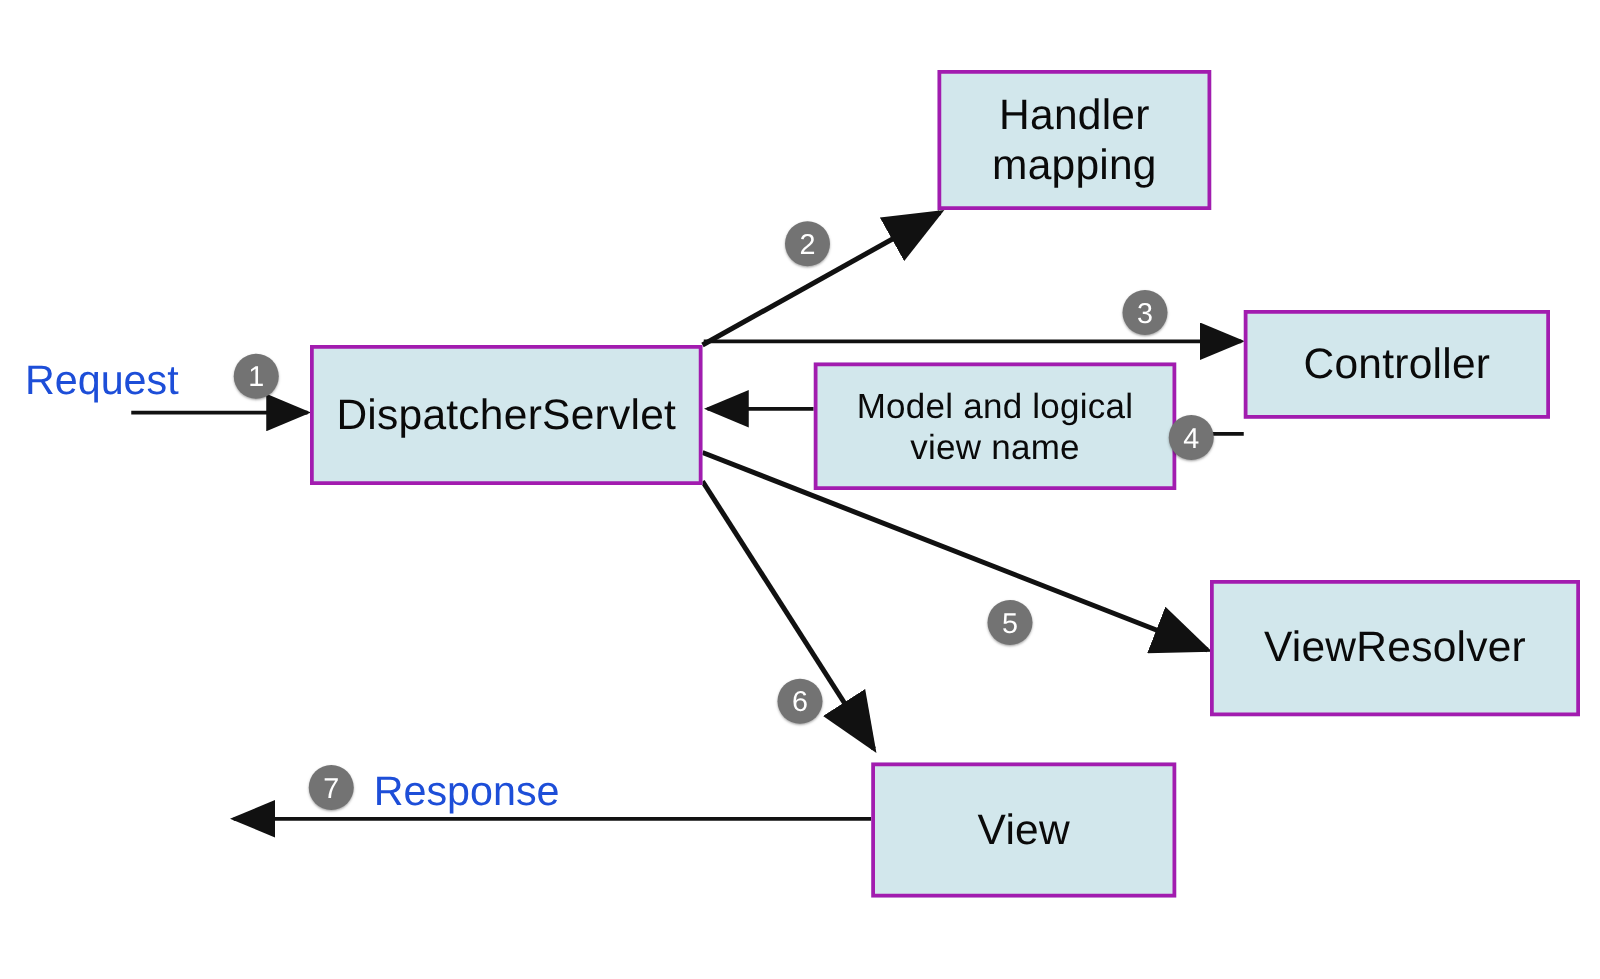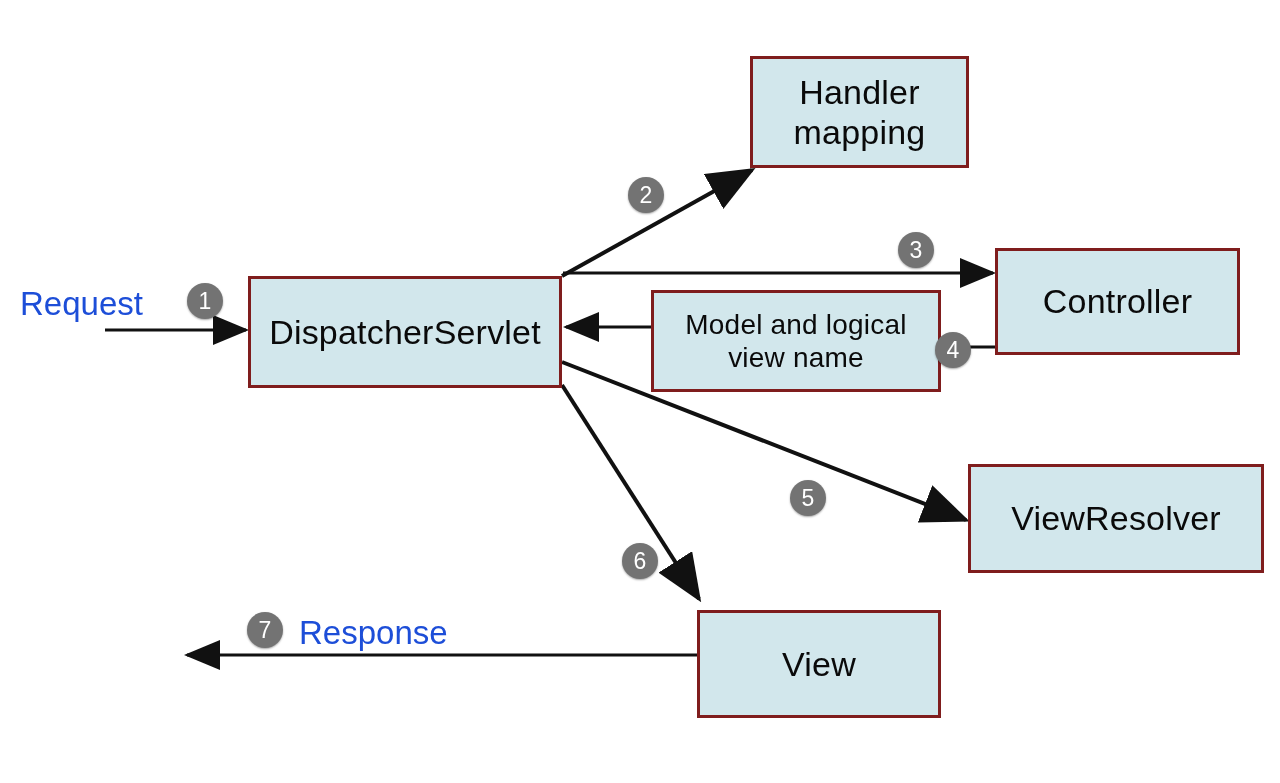--- a/index.html
+++ b/index.html
@@ -17,21 +17,21 @@
   #canvas {
     position: absolute;
     inset: 0;
     width: 1280px;
     height: 783px;
   }
   .node {
     position: absolute;
     box-sizing: border-box;
     background: #d2e7ec;
-    border: 3px solid #7f1d1d;
+    border: 3px solid #a21caf;
     display: flex;
     align-items: center;
     justify-content: center;
     text-align: center;
     color: #0a0a0a;
     font-size: 34px;
     line-height: 1.18;
     letter-spacing: 0.2px;
     white-space: pre-line;
     z-index: 3;
@@ -89,21 +89,21 @@
 
 <div class="node" style="left:248px; top:276px; width:314px; height:112px;">
   <span>DispatcherServlet</span>
 </div>
 
 <div class="node" style="left:750px; top:56px; width:219px; height:112px;">
   <span>Handler
 mapping</span>
 </div>
 
-<div class="node" style="left:995px; top:248px; width:245px; height:107px;">
+<div class="node" style="left:995px; top:248px; width:245px; height:87px;">
   <span>Controller</span>
 </div>
 
 <div class="node" style="left:651px; top:290px; width:290px; height:102px; font-size:28px;">
   <span>Model and logical
 view name</span>
 </div>
 
 <div class="node" style="left:968px; top:464px; width:296px; height:109px;">
   <span>ViewResolver</span>

